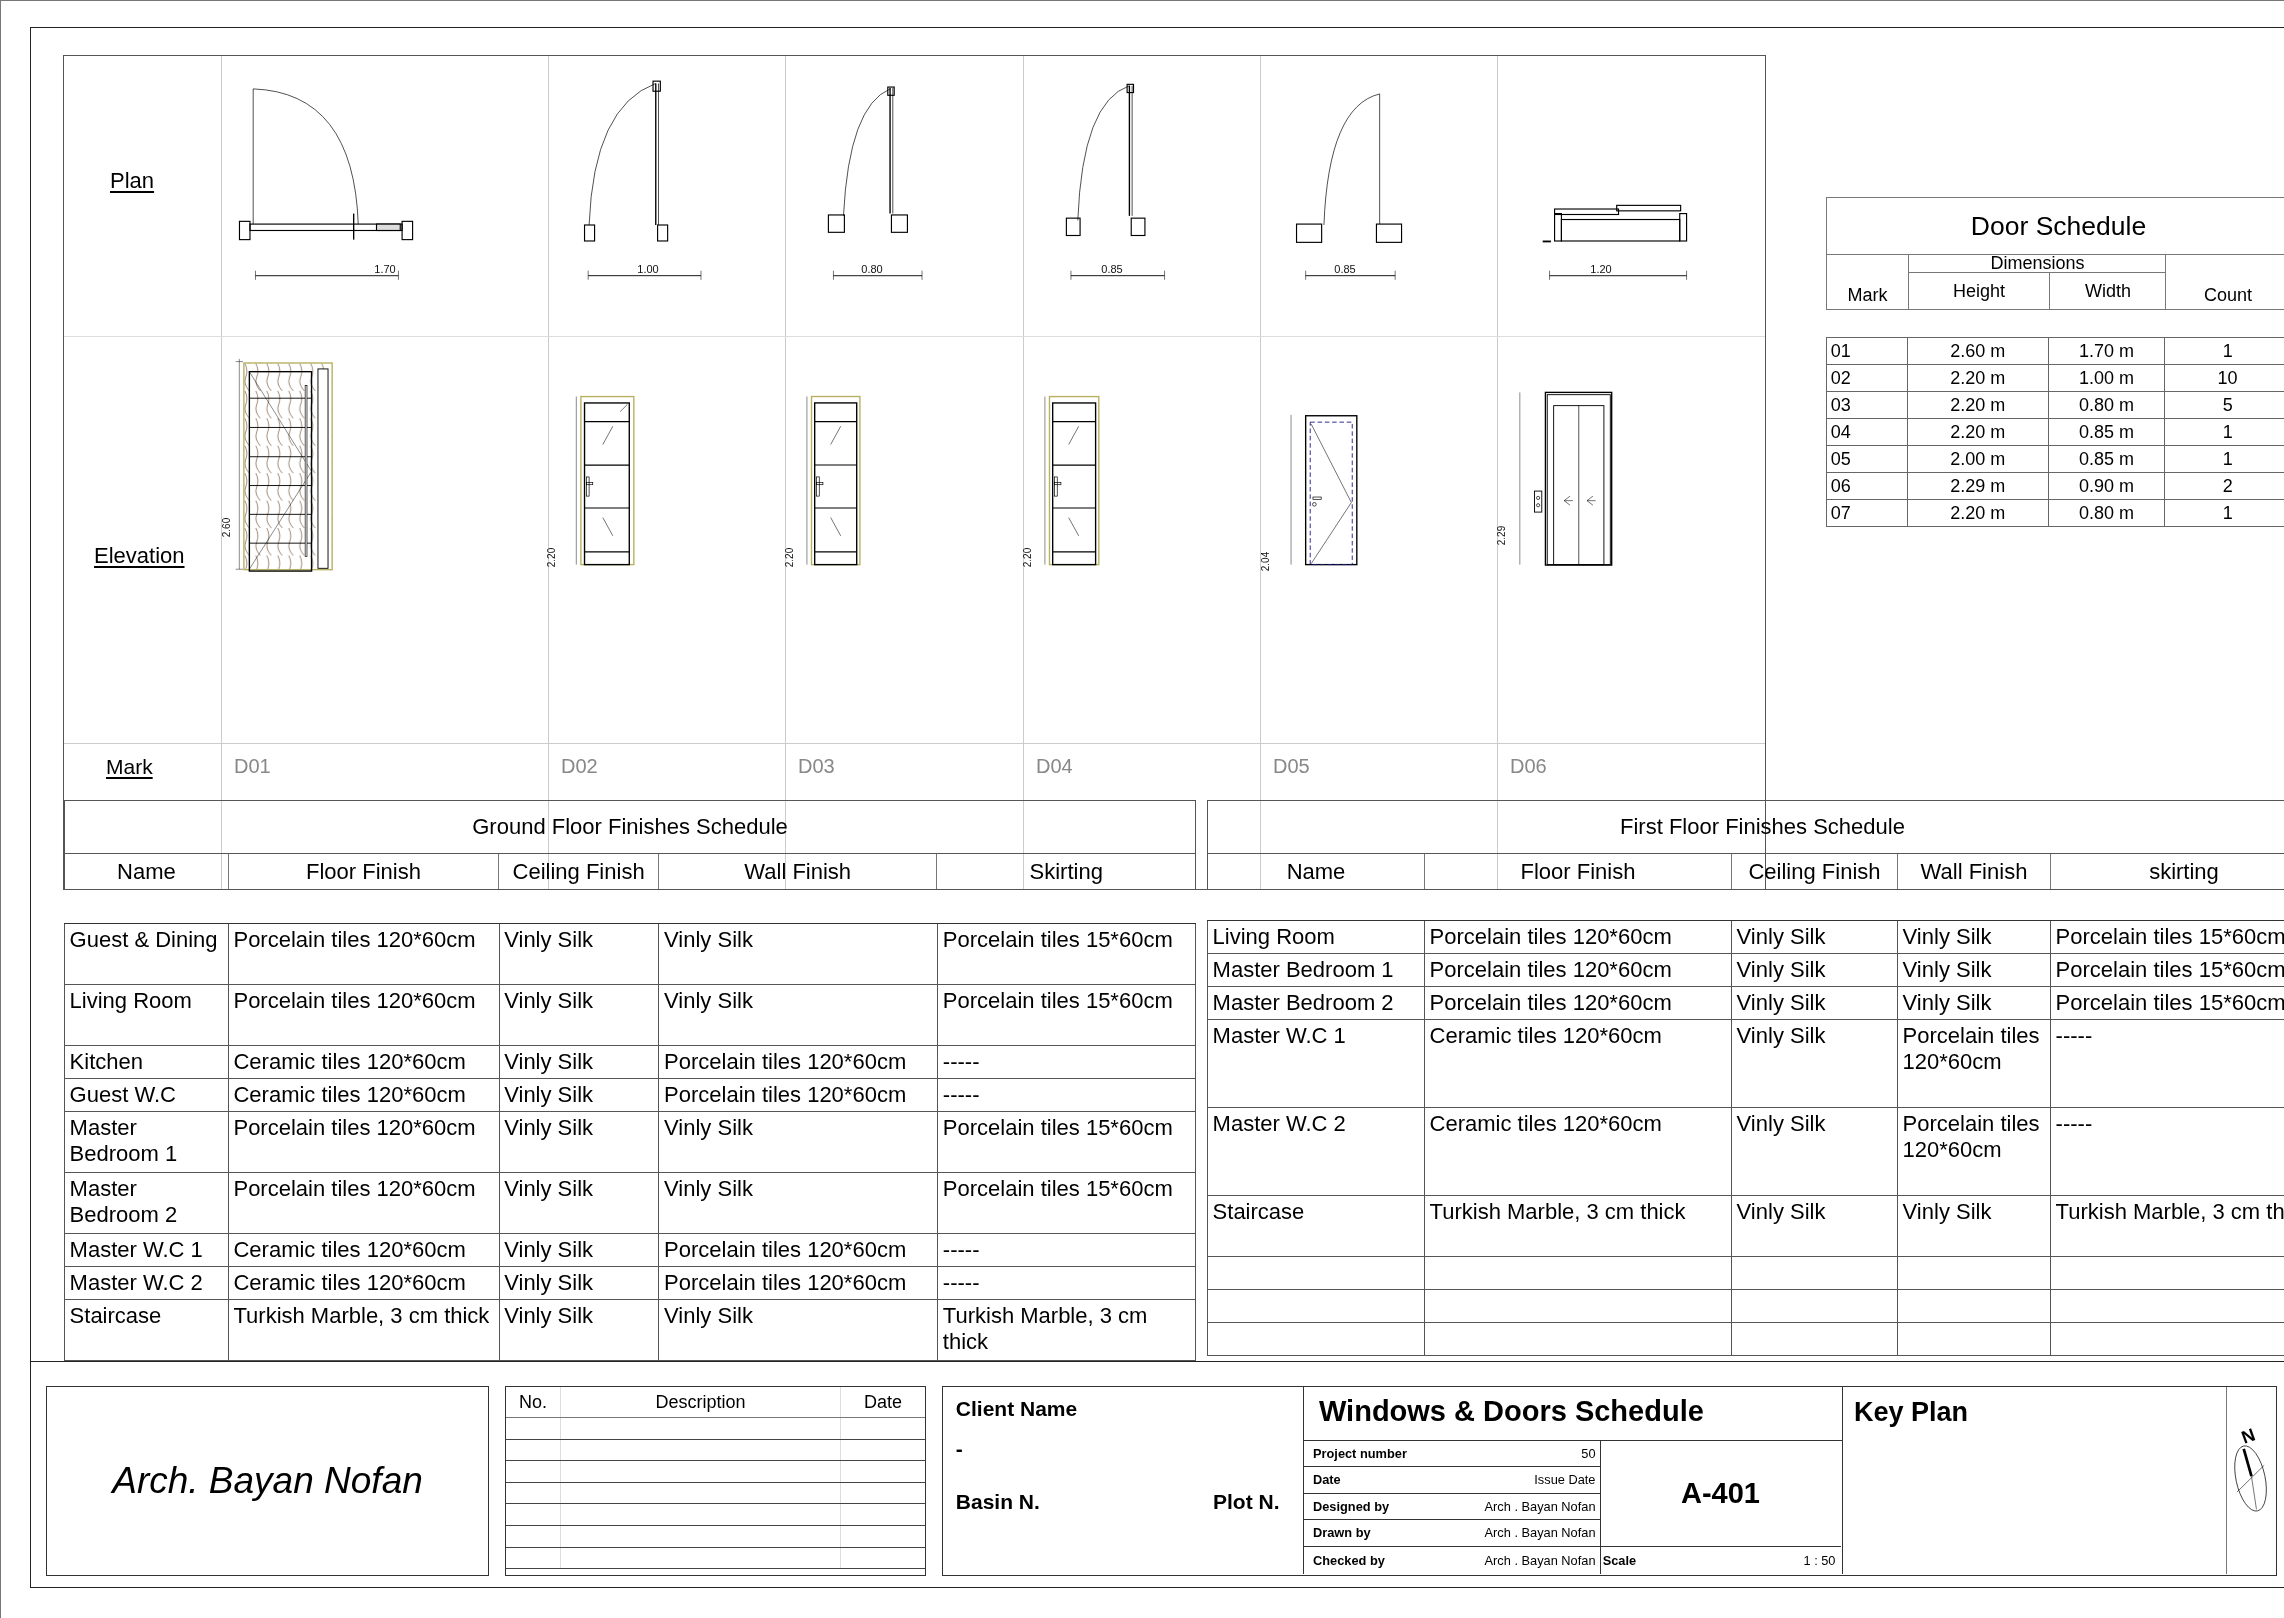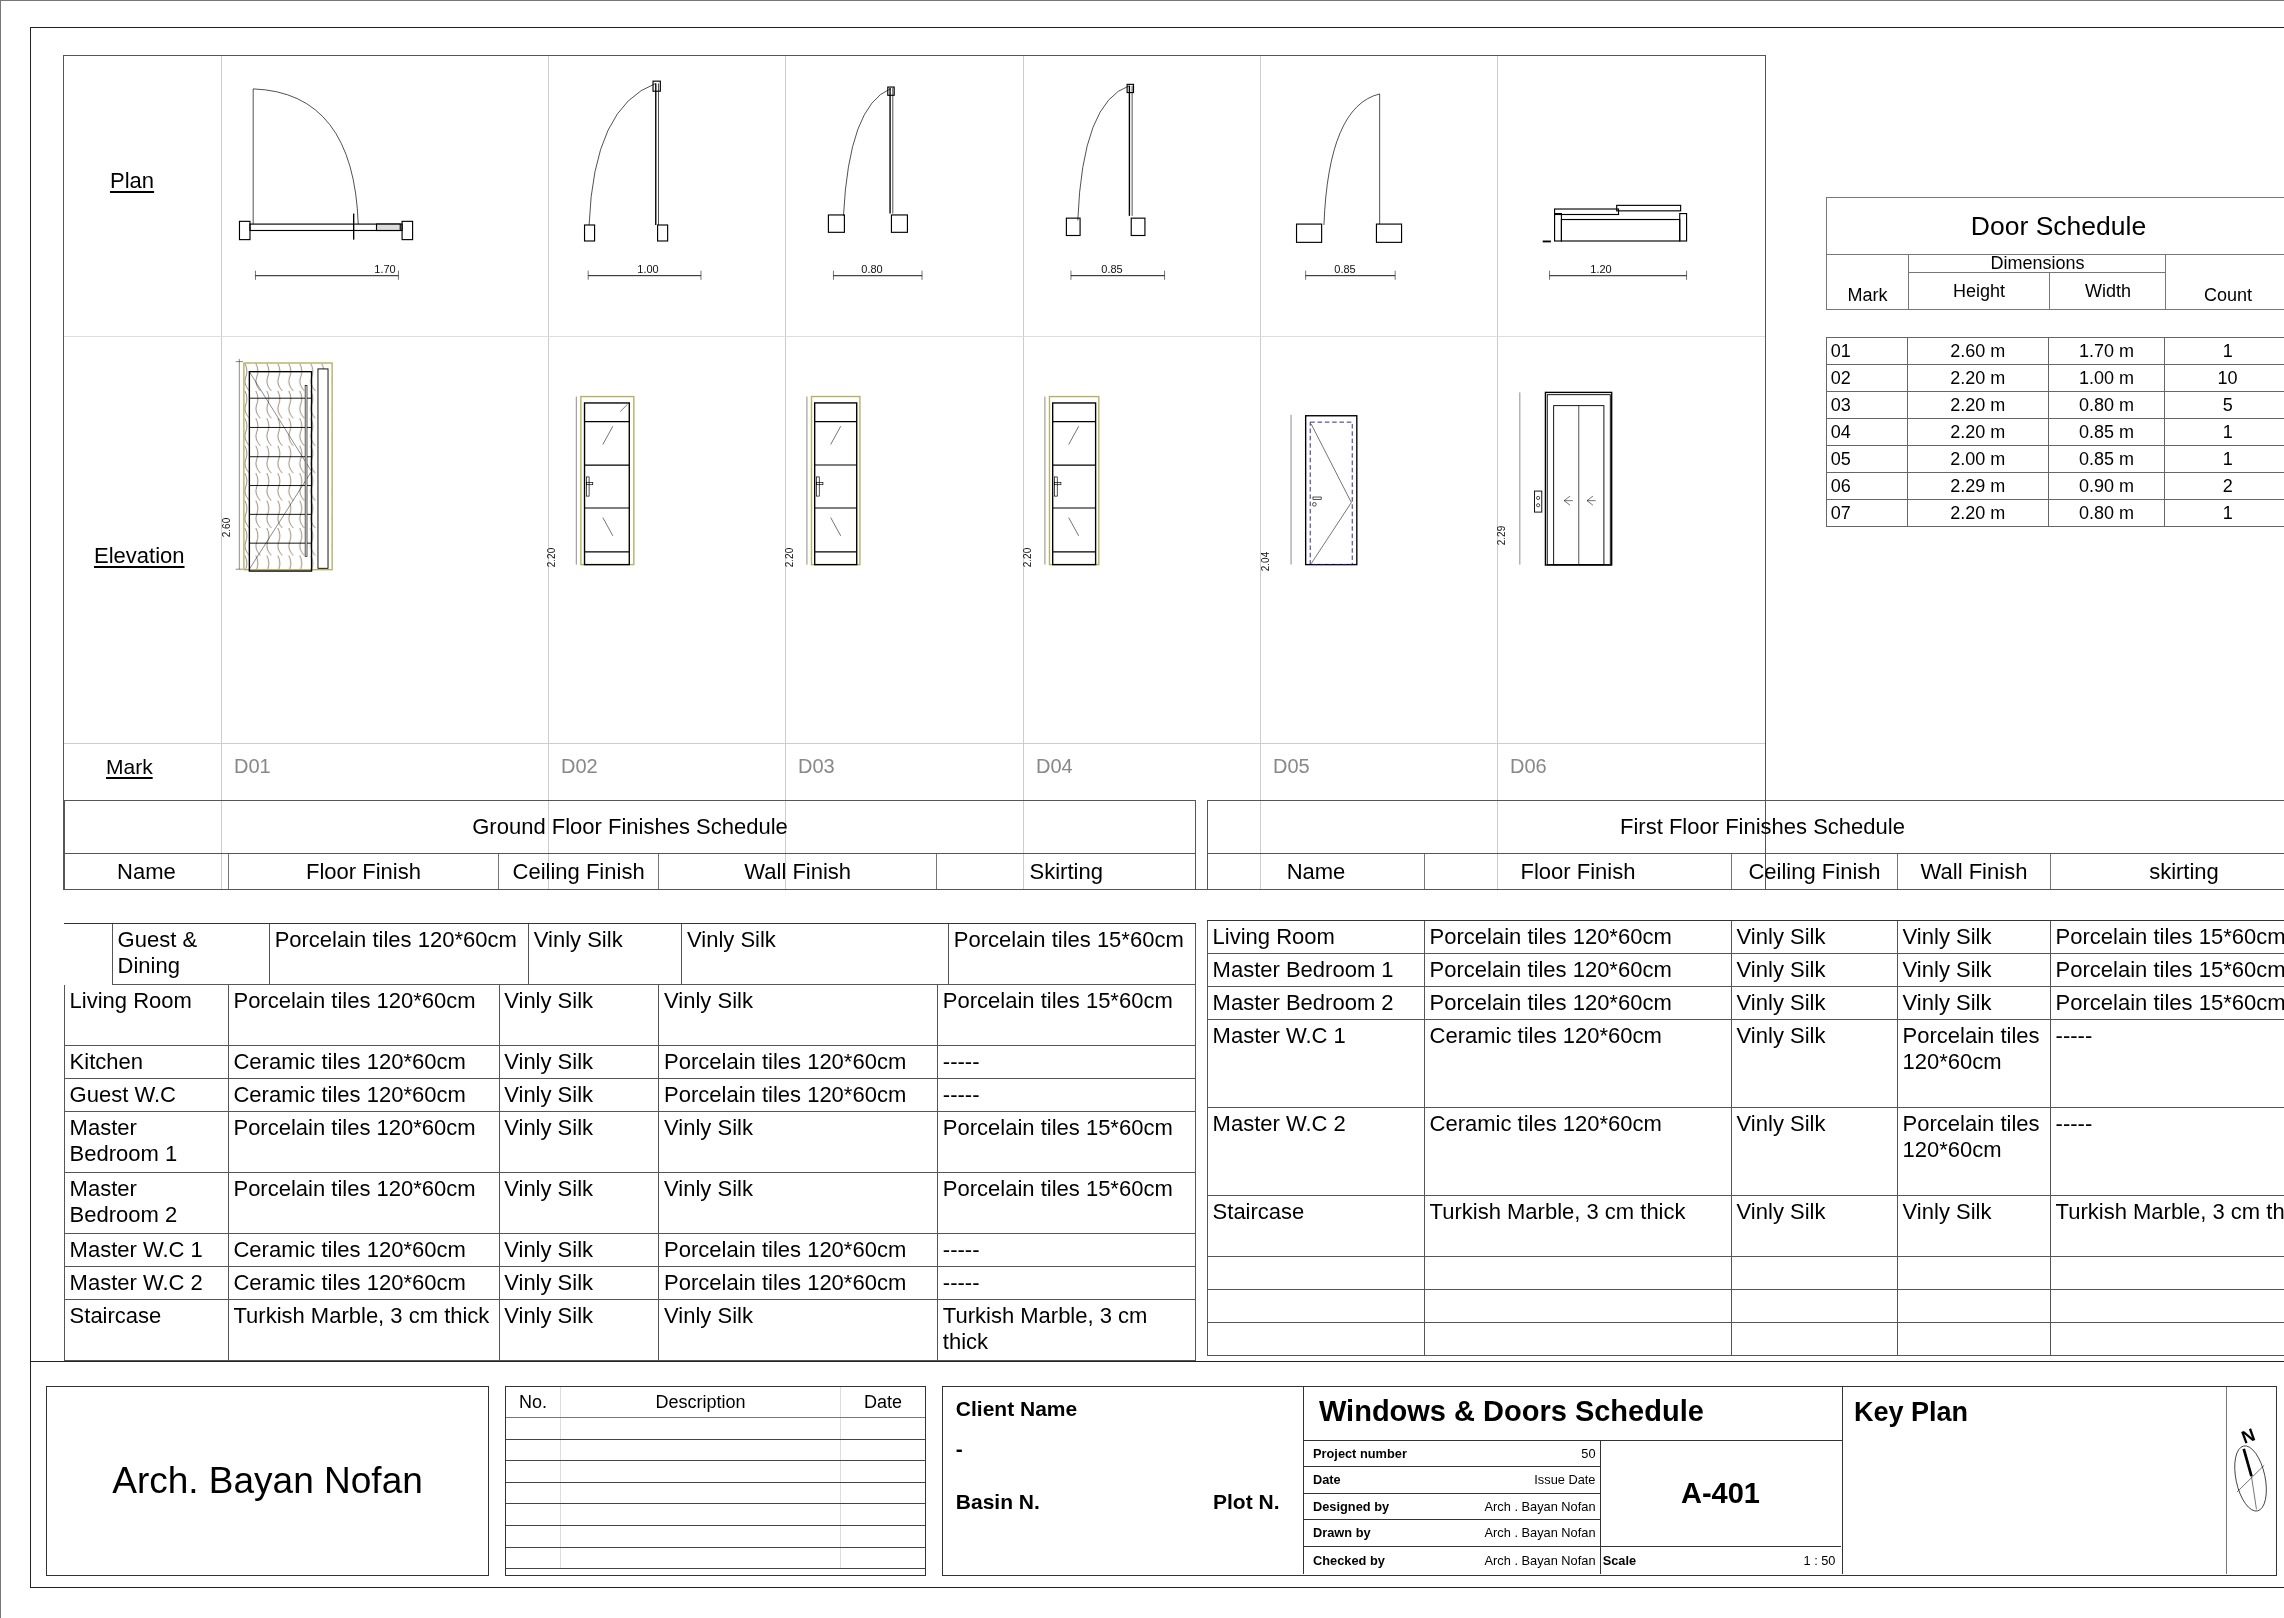--- a/index.html
+++ b/index.html
@@ -339,21 +339,21 @@
 
 <div class="abs fs-title" style="left:64px; top:800px; width:1132px; height:54px;">Ground Floor Finishes Schedule</div>
 <div class="abs fs-head" style="left:64px; top:854px; width:1132px; height:36px;">
   <div style="width:163px;">Name</div>
   <div style="width:271px;">Floor Finish</div>
   <div style="width:160px;">Ceiling Finish</div>
   <div style="width:279px;">Wall Finish</div>
   <div style="width:259px;">Skirting</div>
 </div>
 <div class="abs fs-body" style="left:64px; top:923px; width:1132px;">
-  <div class="fs-row" style="height:61px;margin-left:48px;">
+  <div class="fs-row" style="height:61px;">
     <div style="width:163px;">Guest &amp; Dining</div>
       <div style="width:271px;">Porcelain tiles 120*60cm</div>
       <div style="width:160px;">Vinly Silk</div>
       <div style="width:279px;">Vinly Silk</div>
       <div style="width:258px;">Porcelain tiles 15*60cm</div>
   </div>
   <div class="fs-row" style="height:61px;">
     <div style="width:163px;">Living Room</div>
       <div style="width:271px;">Porcelain tiles 120*60cm</div>
       <div style="width:160px;">Vinly Silk</div>
@@ -480,21 +480,21 @@
     <div style="width:216px;"></div>
       <div style="width:307px;"></div>
       <div style="width:166px;"></div>
       <div style="width:153px;"></div>
       <div style="width:267px;"></div>
   </div>
 </div>
 
 <div class="abs tb-divider"></div>
 
-<div class="abs tb-box" style="left:46px; top:1386px; width:443px; height:190px; display:flex; align-items:center; justify-content:center;">
+<div class="abs tb-box" style="left:46px; top:1386px; width:443px; height:190px; display:flex; align-items:center; justify-content:center;font-style:italic;">
   <span class="arch-name">Arch. Bayan Nofan</span>
 </div>
 
 <div class="abs tb-box rev-table" style="left:505px; top:1386px; width:421px; height:190px;">
   <div class="rev-head">
     <div style="width:54px; border-left:none;">No.</div>
     <div style="width:281px;">Description</div>
     <div style="width:85px;">Date</div>
   </div>
   <div class="rev-row">

